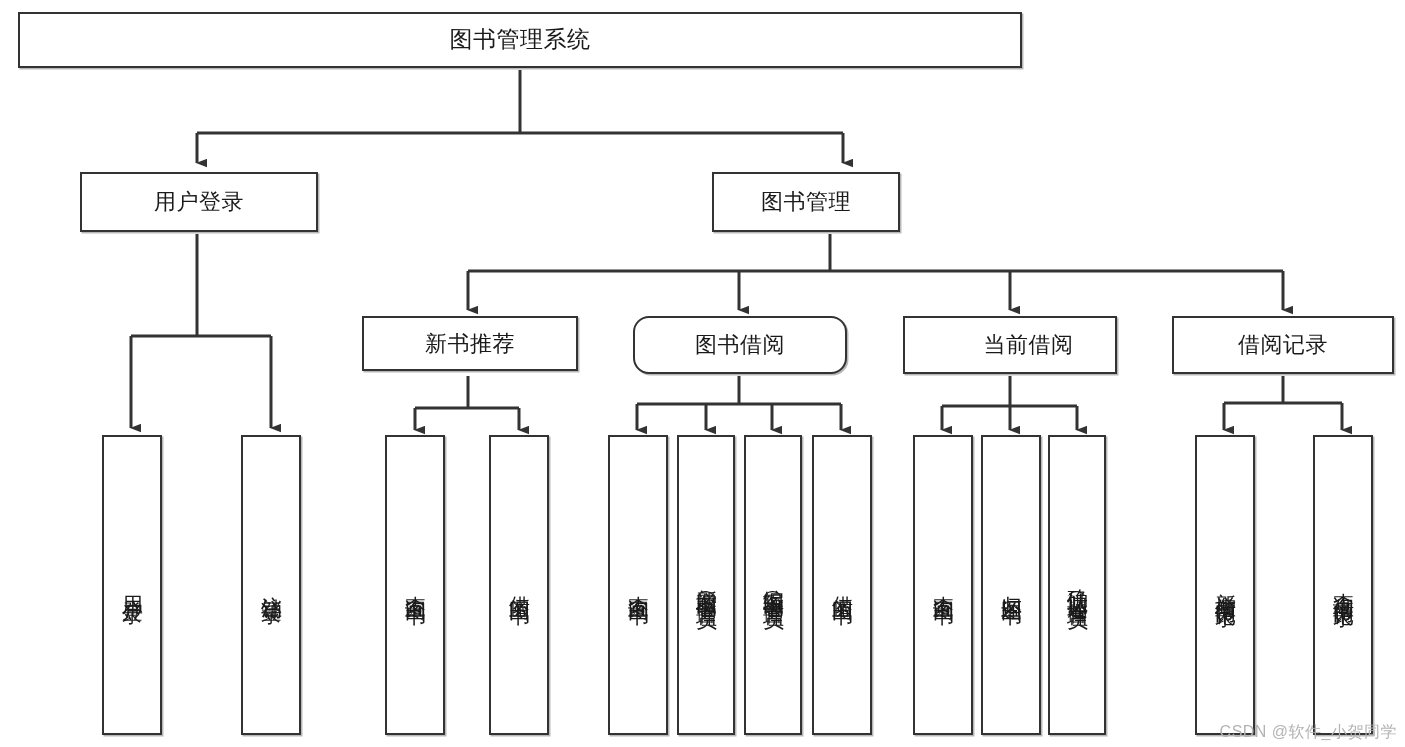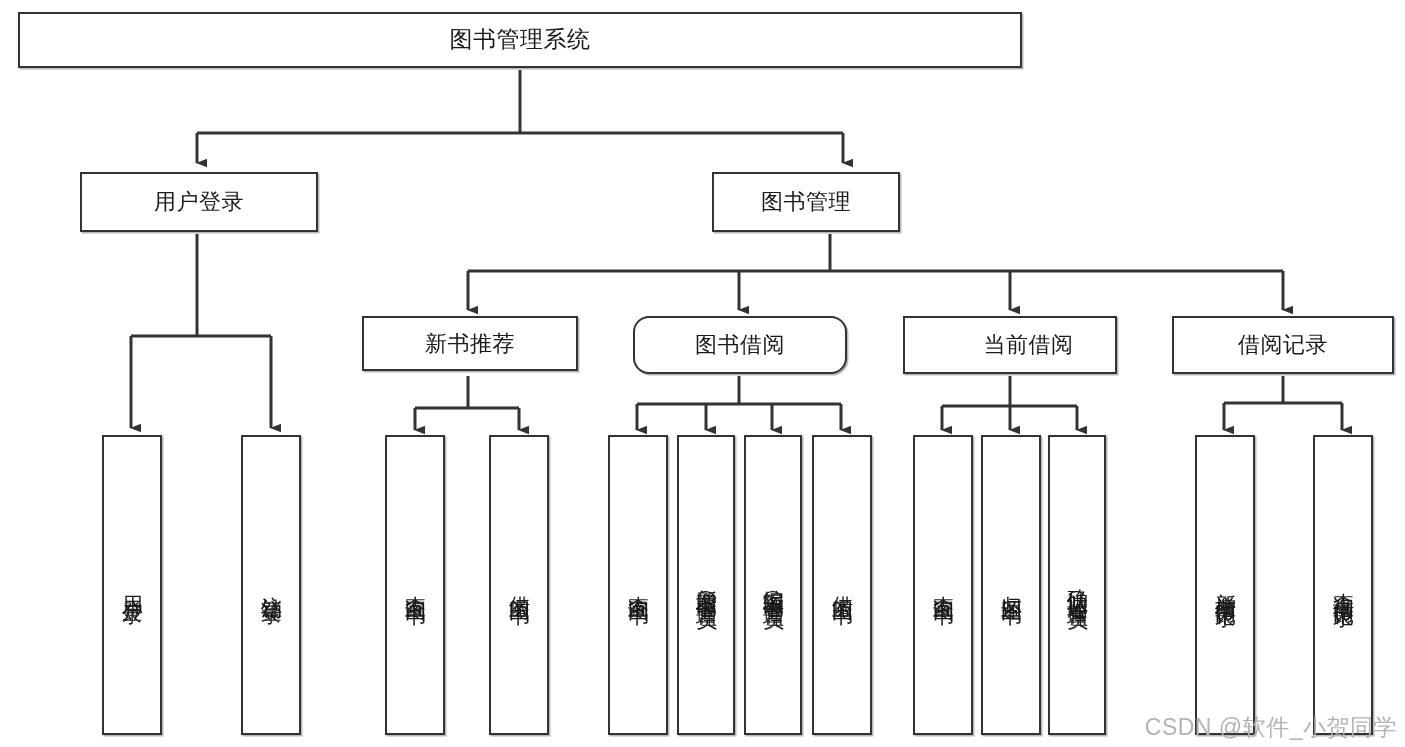--- a/index.html
+++ b/index.html
@@ -47,21 +47,21 @@
     writing-mode: vertical-rl;
     text-orientation: upright;
     letter-spacing: 3px;
     font-size: 21px;
   }
   .node.root .node-label { font-size: 23px; }
   .watermark {
     position: absolute;
     right: 8px;
     bottom: 4px;
-    font-size: 23px;
+    font-size: 16px;
     color: #b3b3b3;
     white-space: nowrap;
     letter-spacing: 0.5px;
   }
 </style>
 </head>
 <body>
 
 <div id="diagram-root">
 

